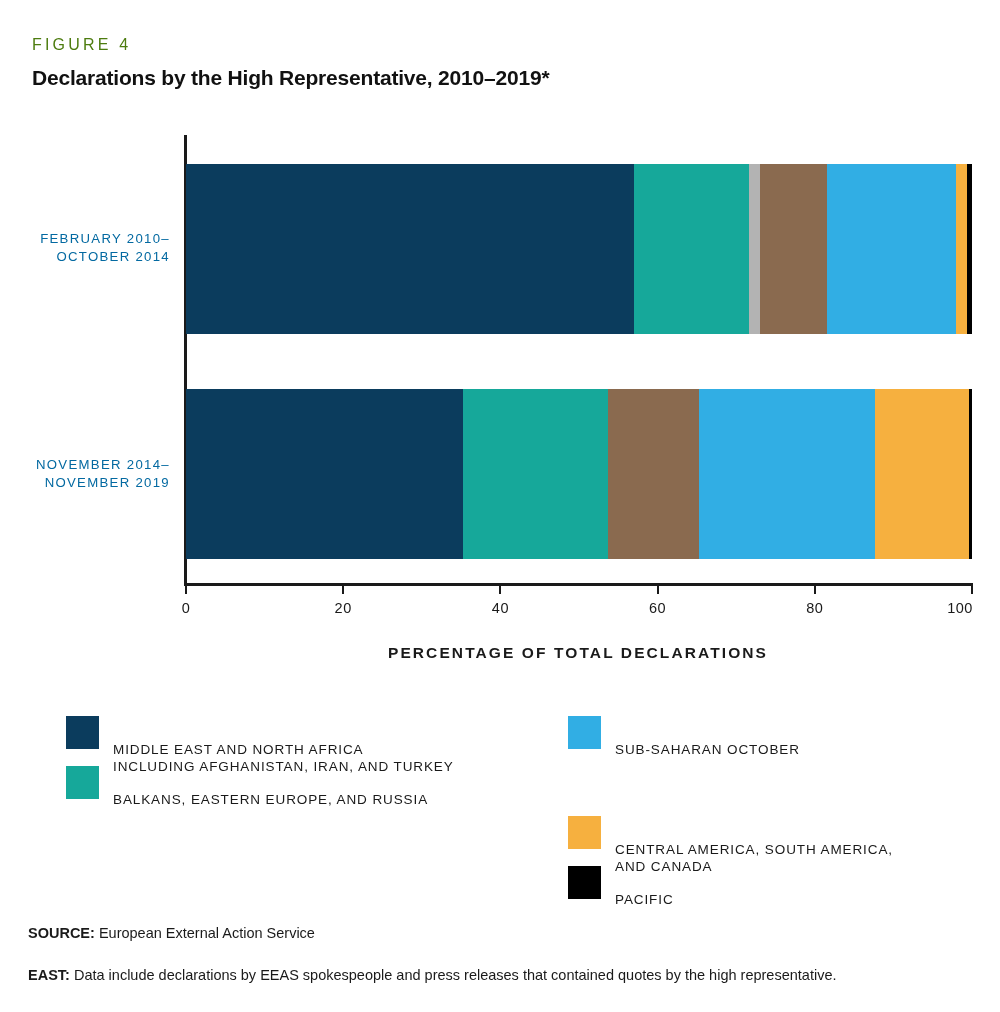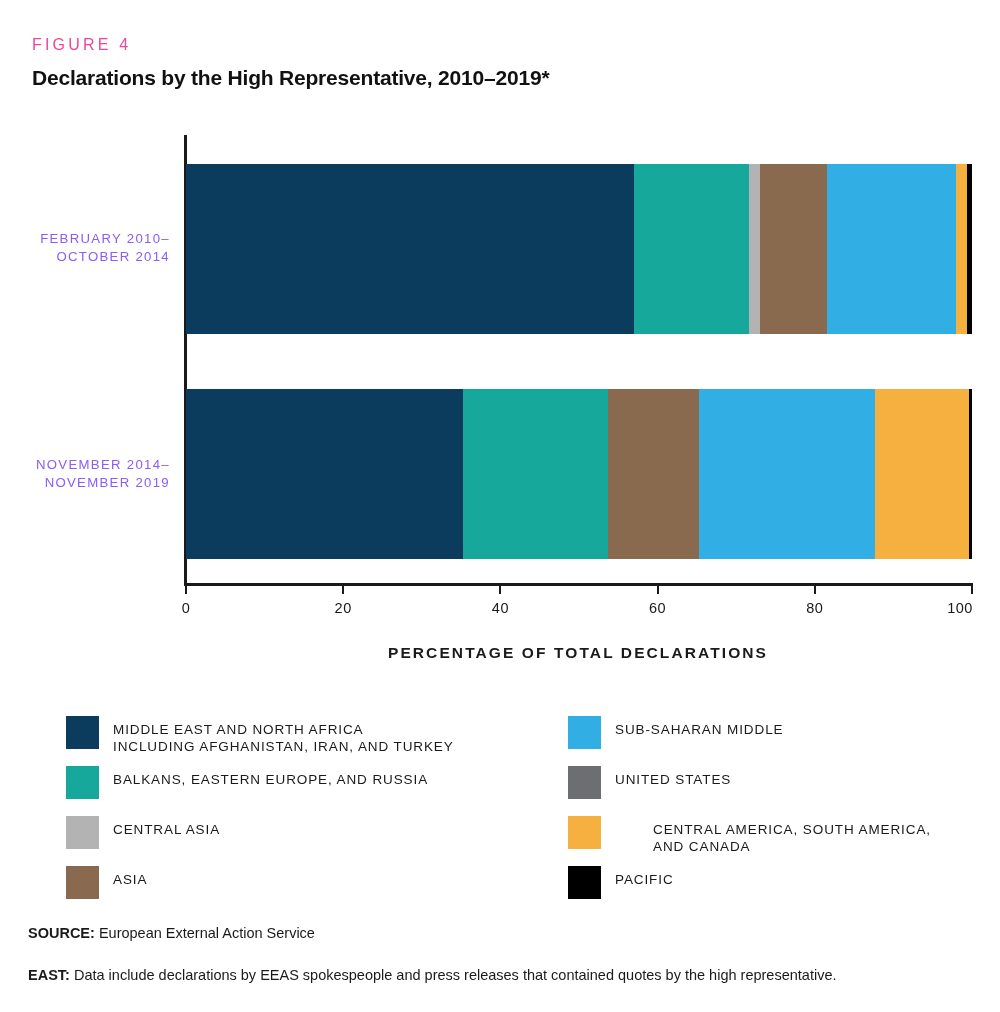--- a/index.html
+++ b/index.html
@@ -23,21 +23,21 @@
   }
 
   
   .fig-label {
     position: absolute;
     left: 32px;
     top: 36px;
     font-size: 16px;
     letter-spacing: 3.2px;
     font-weight: 400;
-    color: #ec4899;
+    color: #4d7c0f;
   }
   .fig-title {
     position: absolute;
     left: 32px;
     top: 66px;
     font-size: 21px;
     font-weight: bold;
     color: #111111;
     letter-spacing: -0.2px;
   }
@@ -84,21 +84,21 @@
   }
 
   .cat-label {
     position: absolute;
     right: 0;
     width: 155px;
     text-align: right;
     font-size: 13.2px;
     letter-spacing: 1.3px;
     line-height: 18px;
-    color: #8b5cf6;
+    color: #0369a1;
     font-weight: 500;
   }
   .cat-label .l2 { display: block; }
   .cat-wrap0 { position: absolute; left: 10px; top: 100px; width: 160px; }
   .cat-wrap1 { position: absolute; left: 10px; top: 326px; width: 160px; }
 
   
   .tick {
     position: absolute;
     top: 453px;
@@ -145,20 +145,21 @@
     flex: 0 0 33px;
     margin-right: 14px;
   }
   .legend-text {
     font-size: 13.5px;
     letter-spacing: 0.9px;
     line-height: 16.5px;
     color: #1a1a1a;
     padding-top: 6px;
     font-weight: 500;
+    margin-top: 20px;
   }
   .legend-text .l2 { display: block; }
   .col-left { left: 66px; width: 480px; }
   .col-right { left: 568px; width: 420px; }
   .source-row {
     position: absolute;
     top: 925px;
     left: 28px;
     font-size: 14.5px;
     color: #1a1a1a;
@@ -234,41 +235,29 @@
     <div class="x-axis-title">PERCENTAGE OF TOTAL DECLARATIONS</div>
   </div>
 
   <div class="legend" id="legend">
       <div class="legend-item col-left" style="top: 8px;">
         <span class="legend-swatch" style="background: rgb(11, 60, 93);"></span>
         <span class="legend-text"><span>MIDDLE EAST AND NORTH AFRICA</span><span class="l2">INCLUDING AFGHANISTAN, IRAN, AND TURKEY</span></span>
       </div>
       <div class="legend-item col-right" style="top: 8px;">
         <span class="legend-swatch" style="background: rgb(49, 174, 228);"></span>
-        <span class="legend-text"><span>SUB-SAHARAN MIDDLE</span></span>
+        <span class="legend-text"><span>SUB-SAHARAN OCTOBER</span></span>
       </div>
       <div class="legend-item col-left" style="top: 58px;">
         <span class="legend-swatch" style="background: rgb(22, 168, 154);"></span>
         <span class="legend-text"><span>BALKANS, EASTERN EUROPE, AND RUSSIA</span></span>
       </div>
-      <div class="legend-item col-right" style="top: 58px;">
-        <span class="legend-swatch" style="background: rgb(109, 110, 113);"></span>
-        <span class="legend-text"><span>UNITED STATES</span></span>
-      </div>
-      <div class="legend-item col-left" style="top: 108px;">
-        <span class="legend-swatch" style="background: rgb(179, 179, 179);"></span>
-        <span class="legend-text"><span>CENTRAL ASIA</span></span>
-      </div>
-      <div class="legend-item col-right" style="top: 108px; gap: 38px;">
+      <div class="legend-item col-right" style="top: 108px;">
         <span class="legend-swatch" style="background: rgb(246, 176, 63);"></span>
         <span class="legend-text"><span>CENTRAL AMERICA, SOUTH AMERICA,</span><span class="l2">AND CANADA</span></span>
-      </div>
-      <div class="legend-item col-left" style="top: 158px;">
-        <span class="legend-swatch" style="background: rgb(138, 106, 79);"></span>
-        <span class="legend-text"><span>ASIA</span></span>
       </div>
       <div class="legend-item col-right" style="top: 158px;">
         <span class="legend-swatch" style="background: rgb(0, 0, 0);"></span>
         <span class="legend-text"><span>PACIFIC</span></span>
       </div>
     </div>
 
   <div class="source-row">
     <span class="lbl-bold">SOURCE:</span>
     <span>European External Action Service</span>

